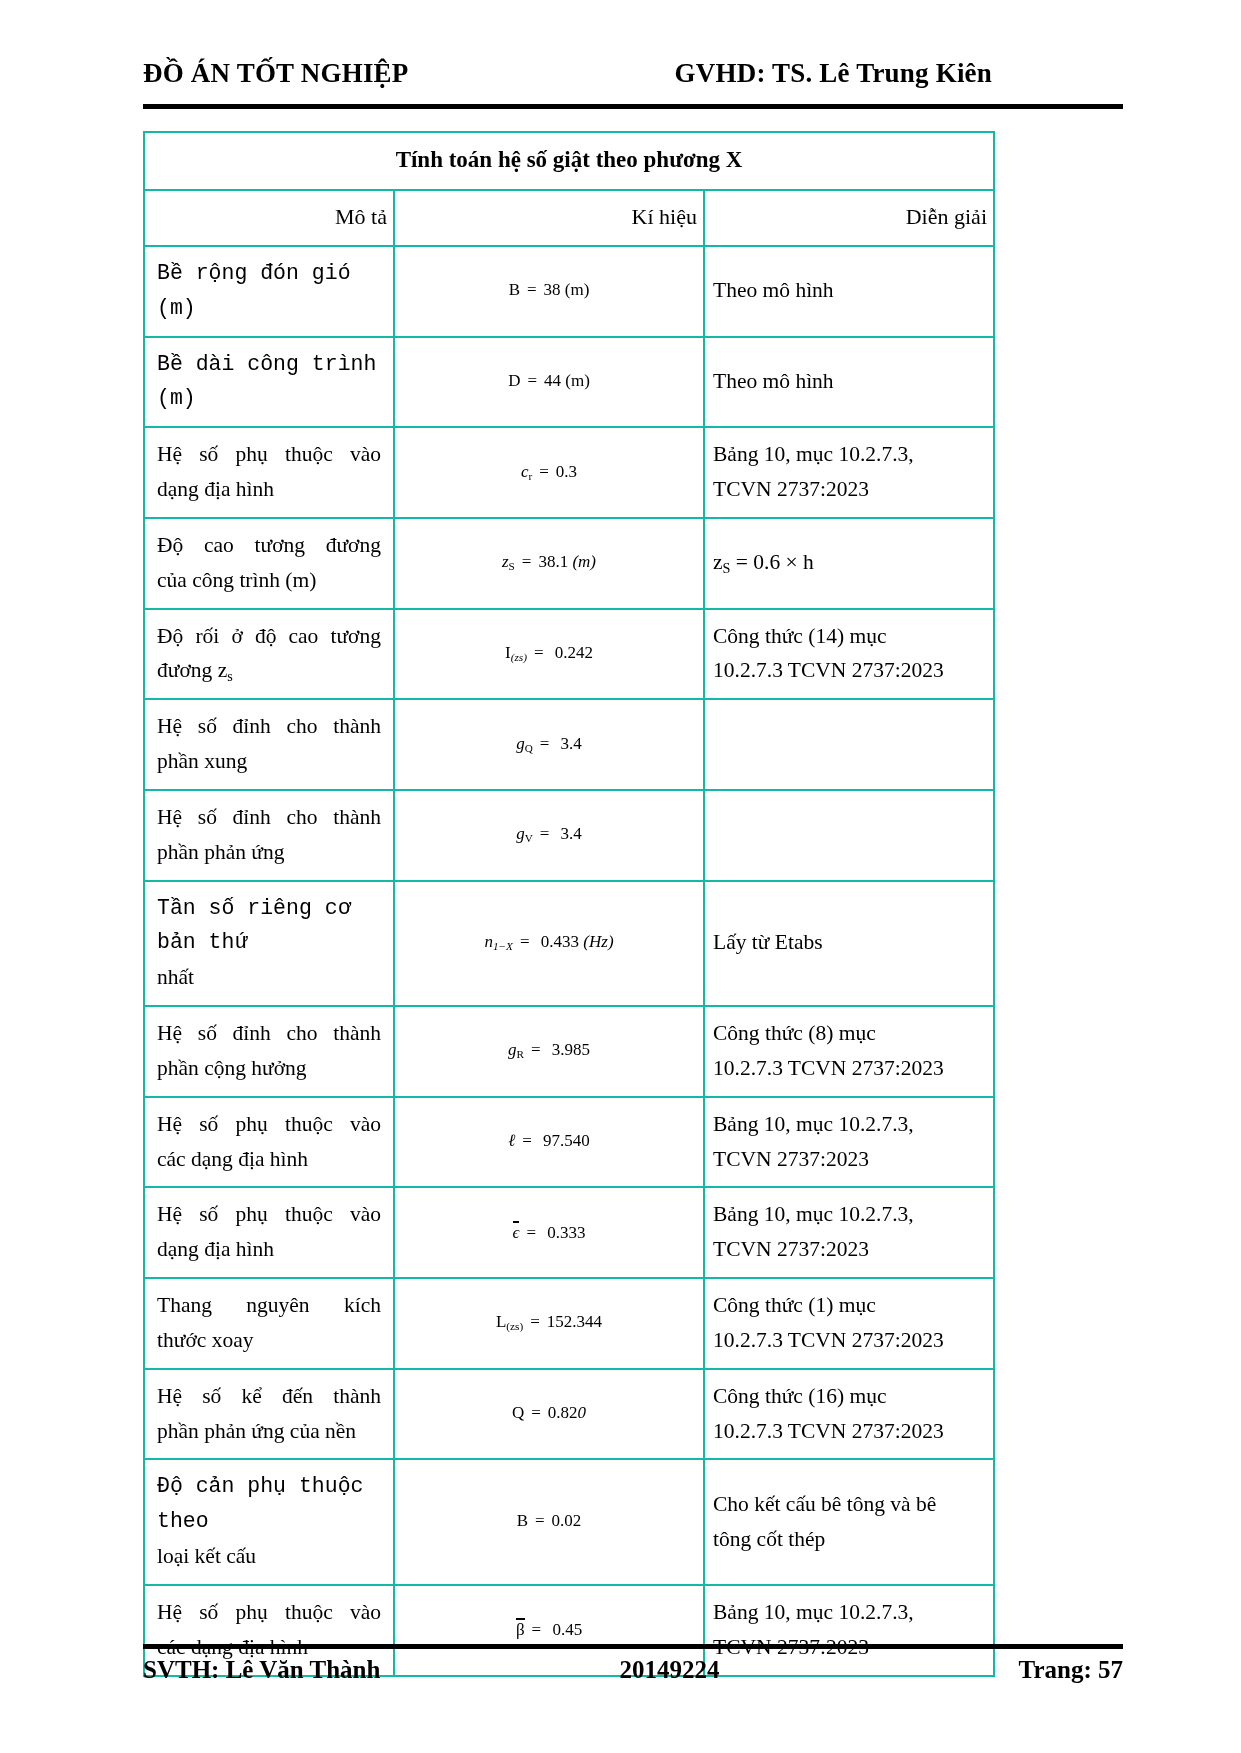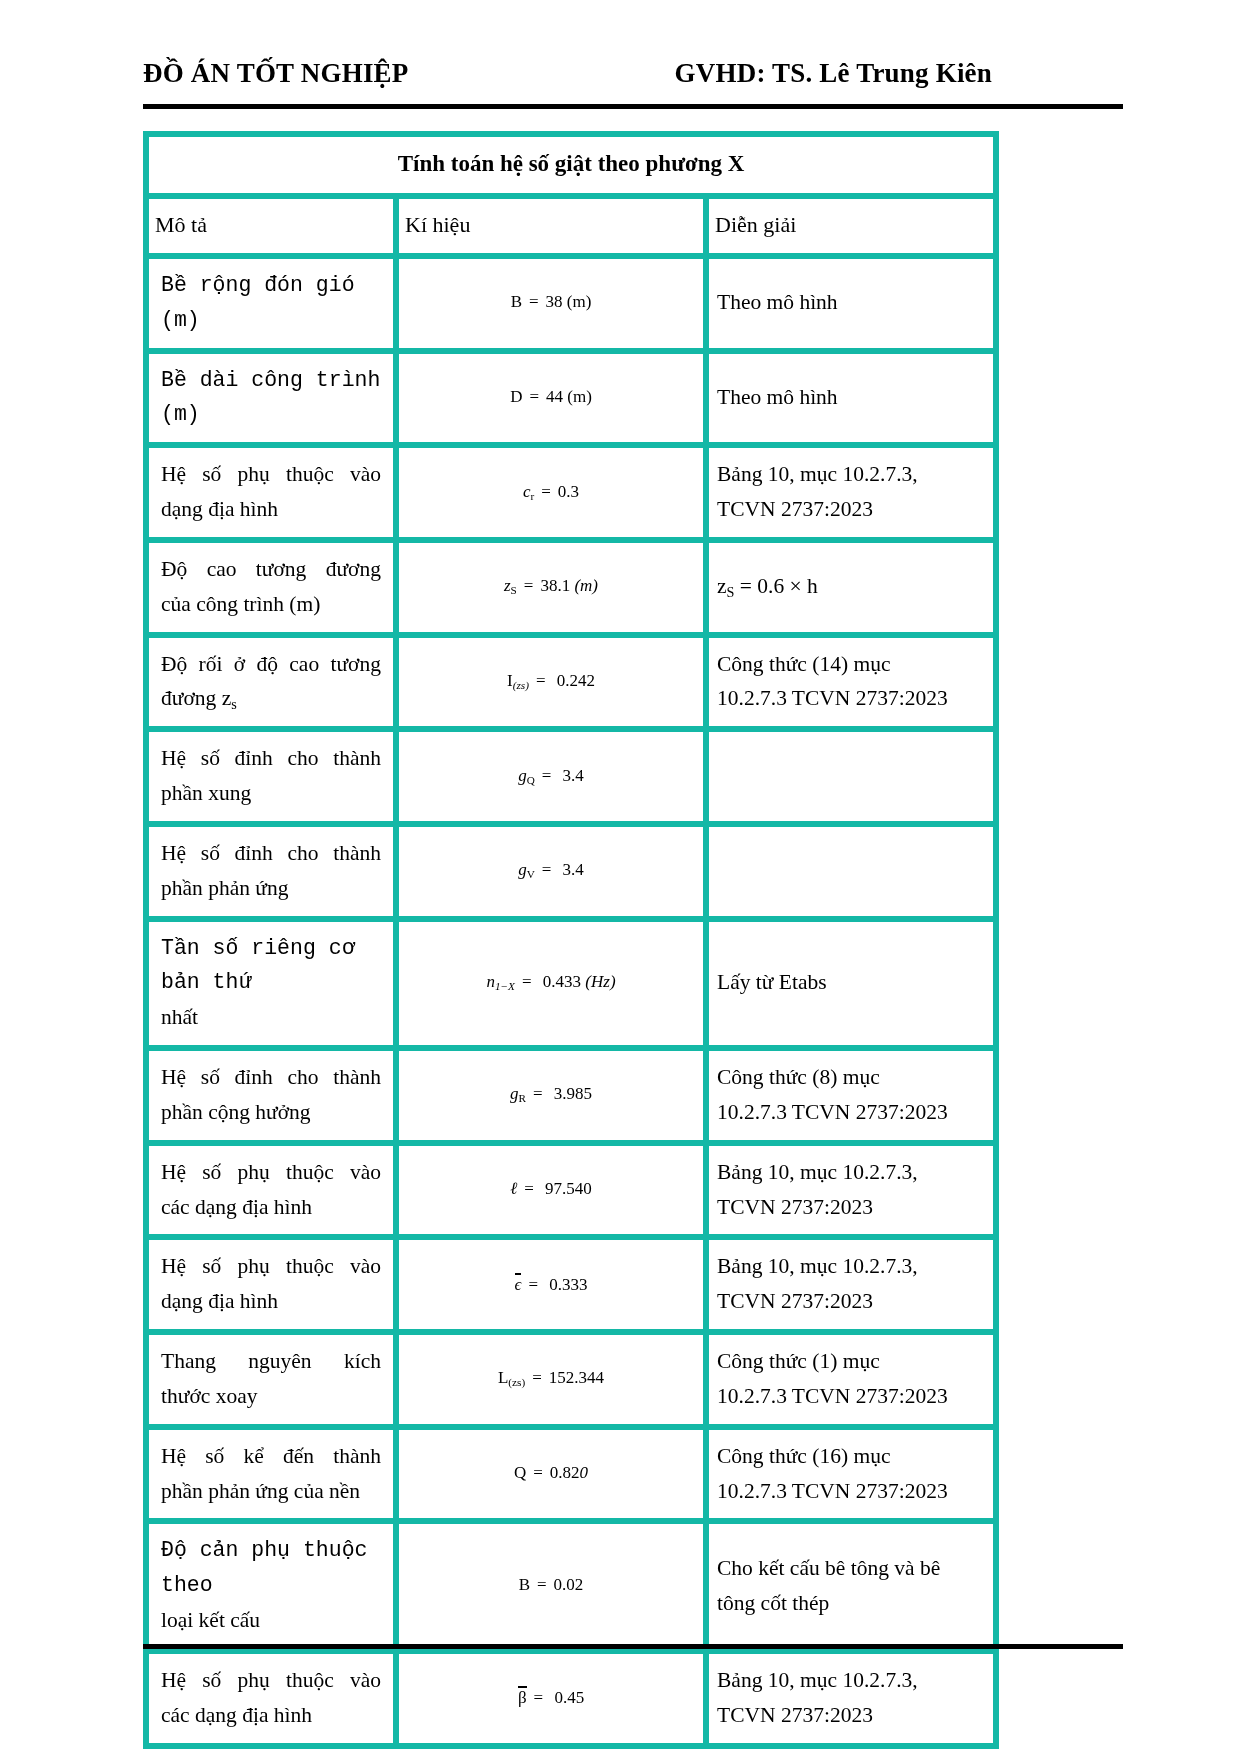--- a/index.html
+++ b/index.html
@@ -56,36 +56,36 @@
     left: 131px;
     top: 131px;
     width: 850px;
   }
   table.calc {
     border-collapse: collapse;
     width: 850px;
     table-layout: fixed;
   }
   table.calc td {
-    border: 6px solid #14b8a6;
+    border: 2px solid #14b8a6;
     padding: 0;
     vertical-align: middle;
   }
   col.c1 { width: 250px; }
   col.c2 { width: 310px; }
   col.c3 { width: 290px; }
 
   .tbl-title {
     text-align: center;
     font-weight: bold;
     font-size: 23px;
     padding: 14px 6px 16px 6px !important;
   }
   .col-head {
-    text-align: left;
+    text-align: right;
     font-size: 22px;
     padding: 13px 6px 15px 6px !important;
   }
 
   
   .desc {
     font-size: 21.5px;
     line-height: 1.62;
     padding: 9px 12px 10px 12px !important;
   }
@@ -387,14 +387,19 @@
             <p>TCVN 2737:2023</p>
           </td>
         </tr>
 
       </tbody>
     </table>
   </div>
 
   <div class="rule-bot"></div>
 
+  <div class="doc-footer">
+    <span>SVTH: Lê Văn Thành</span>
+    <span class="mid">20149224</span>
+    <span>Trang: 57</span>
+  </div>
 
 </div>
 
 </body></html>

